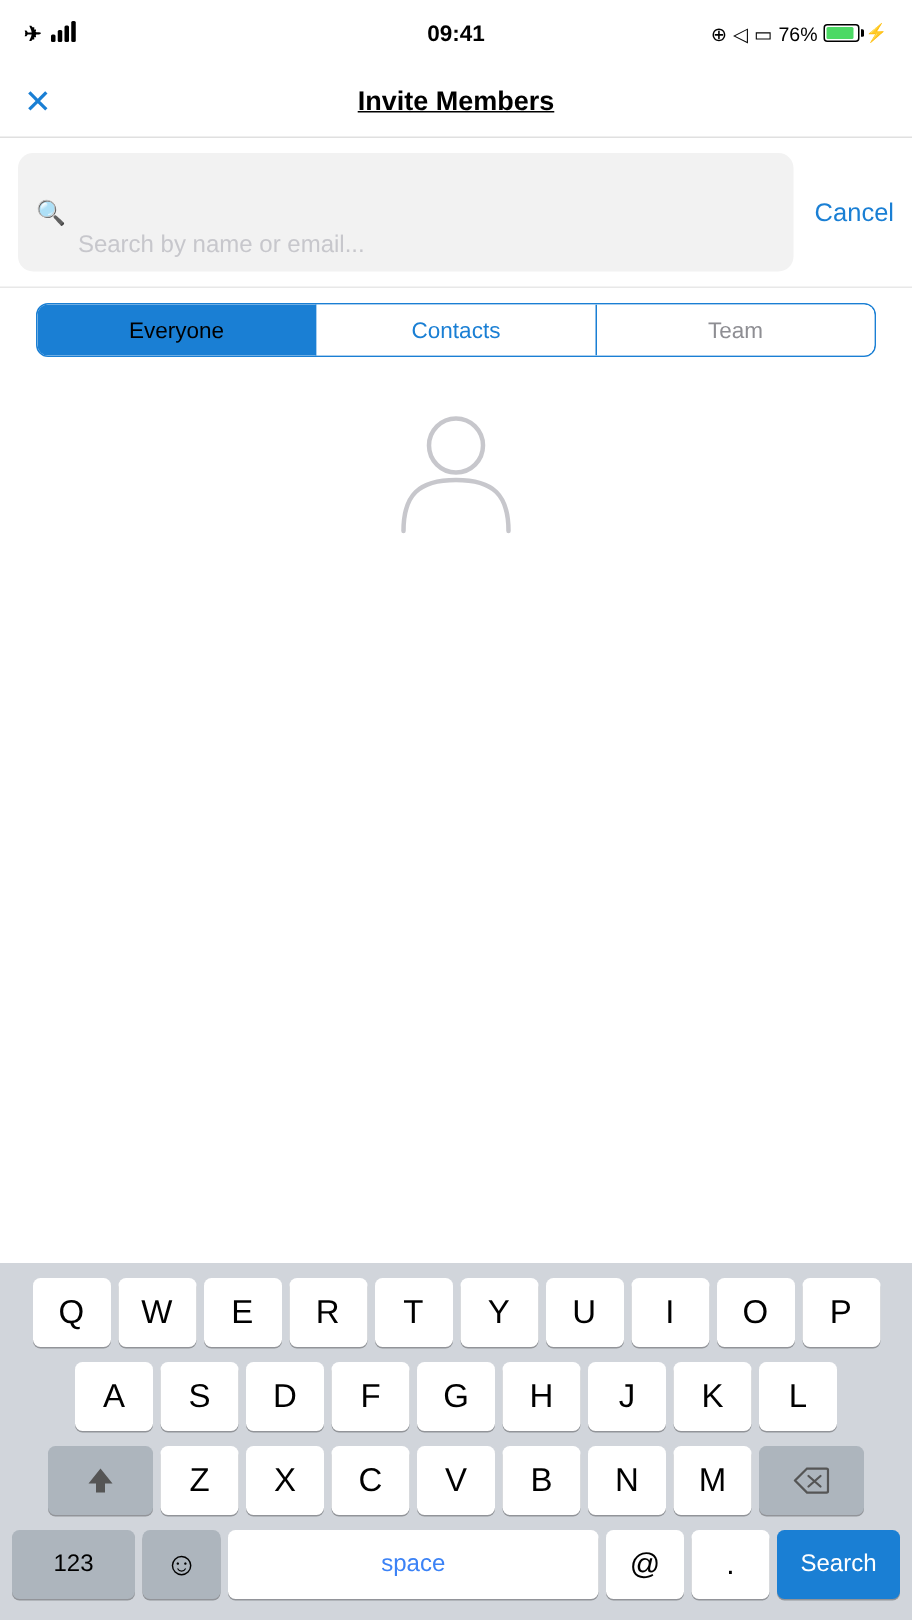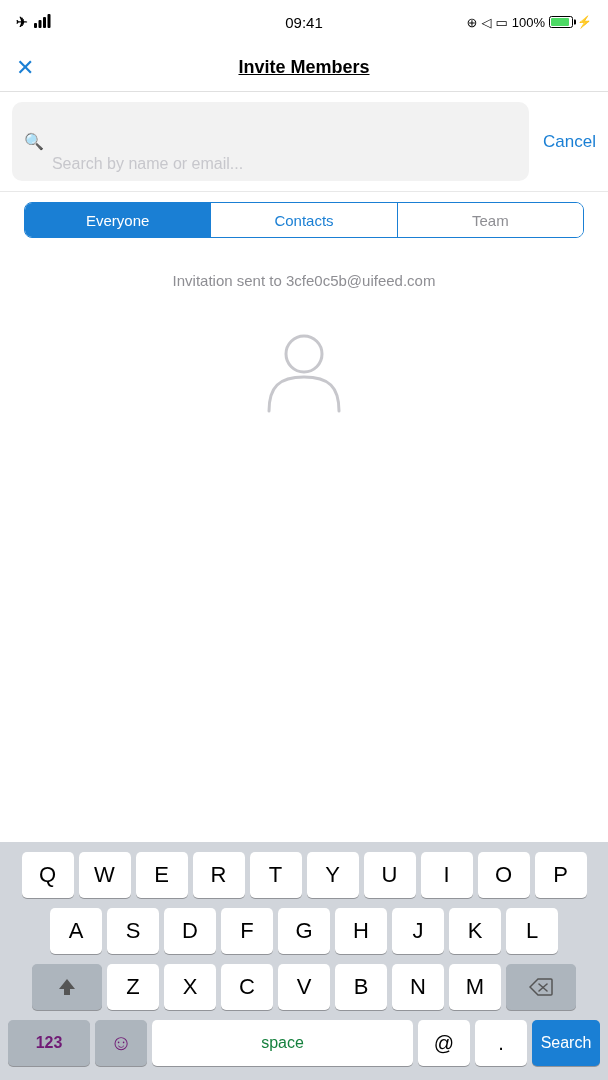--- a/index.html
+++ b/index.html
@@ -28,21 +28,21 @@
       align-items: center;
       gap: 6px;
       font-size: 14px;
       font-weight: 600;
     }
     .status-center {
       position: absolute;
       left: 50%;
       transform: translateX(-50%);
       font-size: 15px;
-      font-weight: 400;
+      font-weight: 700;
     }
     .status-right {
       display: flex;
       align-items: center;
       gap: 4px;
       font-size: 13px;
       font-weight: 500;
     }
     .battery {
       display: inline-flex;
@@ -167,21 +167,21 @@
       font-size: 15px;
       font-weight: 500;
       cursor: pointer;
       border-right: 1.5px solid #1a7fd4;
     }
     .segment-item:last-child {
       border-right: none;
     }
     .segment-item.active {
       background: #1a7fd4;
-      color: #ffffff;
+      color: #000000;
     }
     .segment-item.inactive {
       background: #fff;
       color: #8e8e93;
     }
     .segment-item.contacts {
       background: #fff;
       color: #1a7fd4;
     }
 
@@ -228,52 +228,51 @@
       cursor: pointer;
       box-shadow: 0 1px 0 rgba(0,0,0,0.3);
       color: #000;
       user-select: none;
     }
     .key-letter {
       width: 52px;
     }
     .key-special {
       background: #adb5bd;
-      color: #701a75;
-      font-weight: bold;
+      color: #000000;
     }
     .key-shift {
       width: 70px;
     }
     .key-backspace {
       width: 70px;
     }
     .key-numbers {
       width: 82px;
       font-size: 16px;
     }
     .key-emoji {
       width: 52px;
       font-size: 22px;
     }
     .key-space {
       flex: 1;
       font-size: 16px;
-      color: #15803d;
+      color: #3b82f6;
     }
     .key-at {
       width: 52px;
       font-size: 20px;
     }
     .key-period {
       width: 52px;
       font-size: 20px;
     }
     .key-search {
-      width: 68px;
+      width: 82px;
       background: #1a7fd4;
       color: #fff;
       font-size: 16px;
       font-weight: 500;
     }
     .keyboard-bottom-row {
       display: flex;
       gap: 5px;
       margin-bottom: 8px;
       padding: 0 4px;
@@ -297,21 +296,21 @@
         <rect x="9" y="3" width="3" height="11" rx="1" fill="#000"></rect>
         <rect x="13.5" y="0" width="3" height="14" rx="1" fill="#000"></rect>
       </svg>
     </span>
   </div>
   <div class="status-center">09:41</div>
   <div class="status-right">
     <span>⊕</span>
     <span>◁</span>
     <span>▭</span>
-    <span>100%</span>
+    <span>76%</span>
     <div class="battery">
       <div class="battery-body">
         <div class="battery-fill"></div>
       </div>
     </div>
     <span style="font-size:12px;">⚡</span>
   </div>
 </div>
 
 <div class="nav-bar">
@@ -337,21 +336,20 @@
     <div class="segment-item contacts">
       <span>Contacts</span>
     </div>
     <div class="segment-item inactive">
       <span>Team</span>
     </div>
   </div>
 </div>
 
 <div class="content-area">
-  <p class="invitation-text">Invitation sent to 3cfe0c5b@uifeed.com</p>
 
   <svg width="80" height="90" viewBox="0 0 80 90" fill="none">
     <circle cx="40" cy="25" r="18" stroke="#c7c7cc" stroke-width="3" fill="none"></circle>
     <path d="M5 82 C5 58 15 48 40 48 C65 48 75 58 75 82" stroke="#c7c7cc" stroke-width="3" fill="none" stroke-linecap="round"></path>
   </svg>
 </div>
 
 <div class="keyboard">
 
   <div class="keyboard-row">

